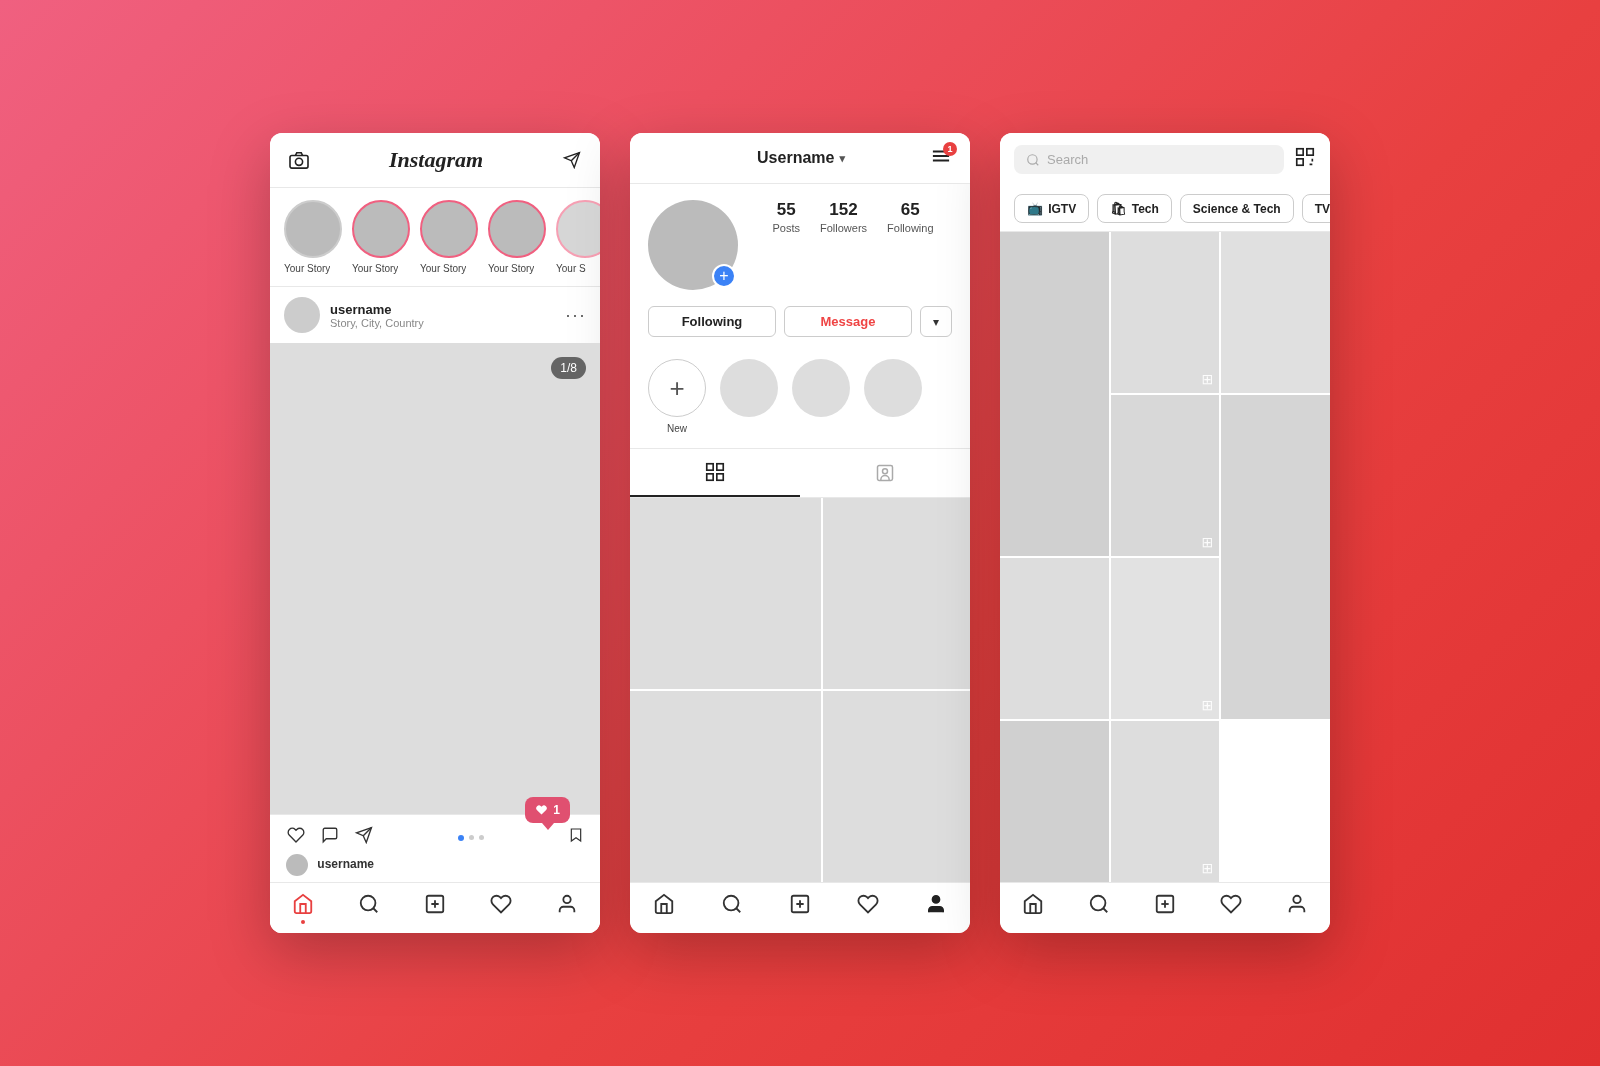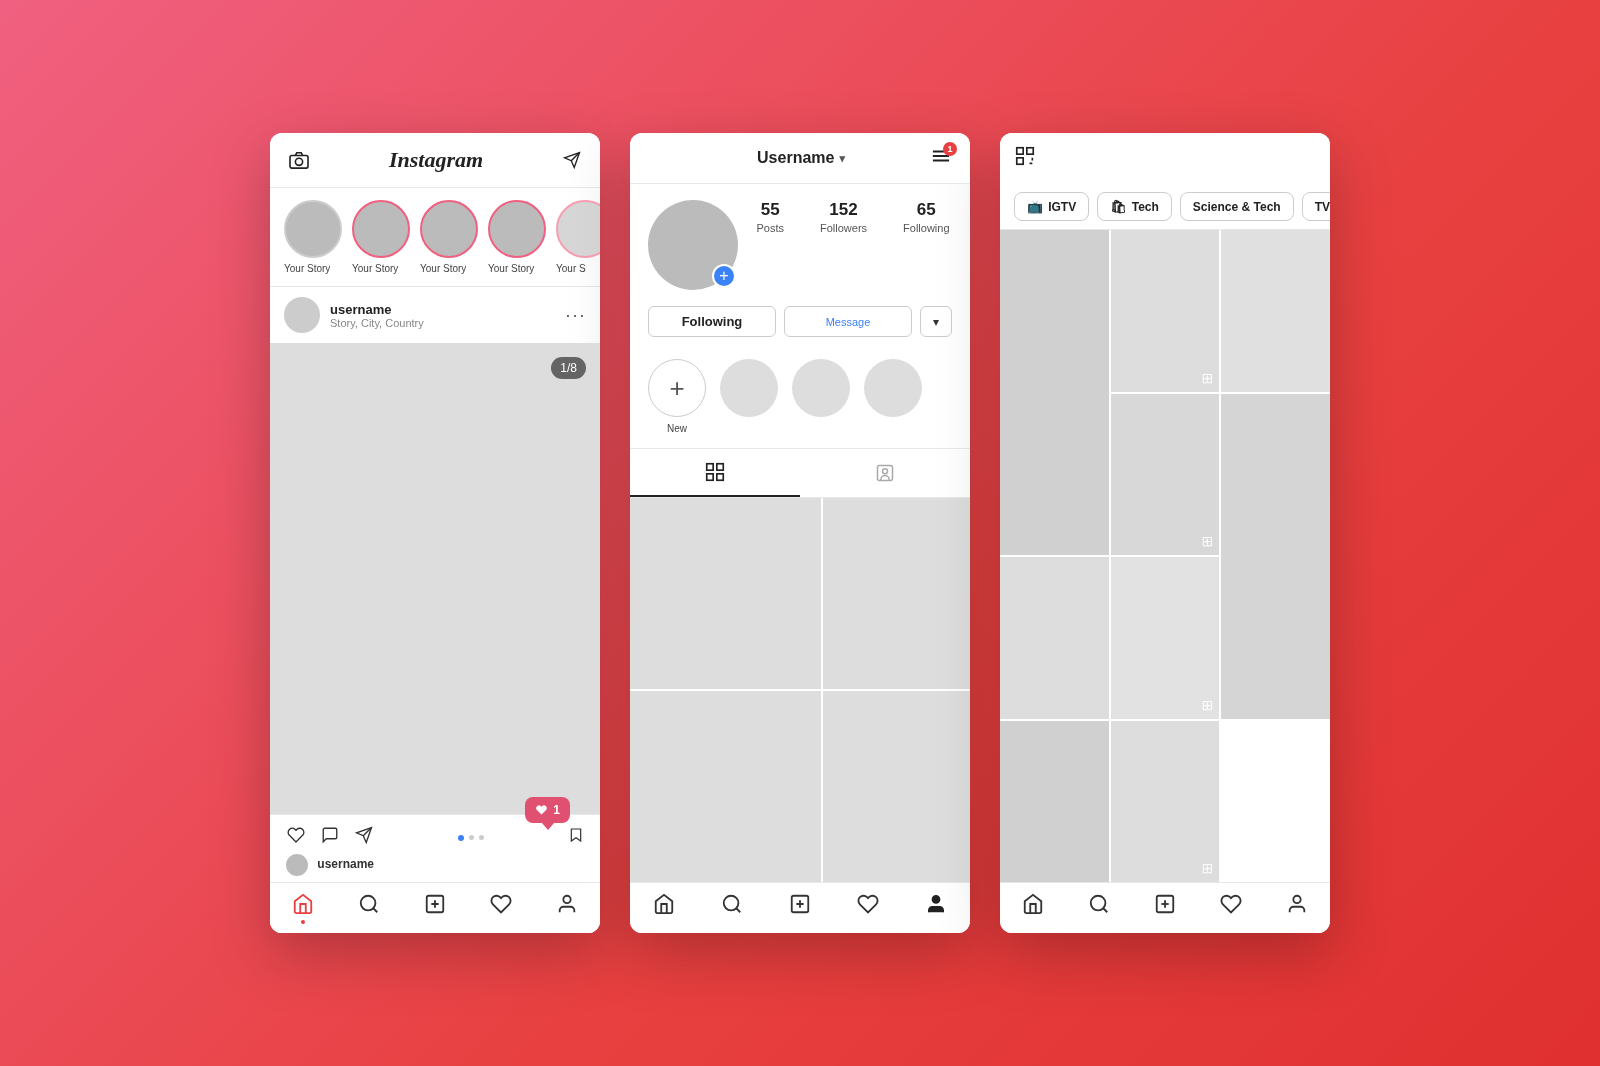--- a/index.html
+++ b/index.html
@@ -358,21 +358,21 @@
       display: flex;
       align-items: center;
       justify-content: center;
       font-weight: 300;
       border: 2px solid #fff;
       cursor: pointer;
     }
 
     .p2-stats {
       display: flex;
-      gap: 36px;
+      gap: 20px;
       align-items: flex-start;
       flex: 1;
       justify-content: center;
     }
 
     .stat-item {
       display: flex;
       flex-direction: column;
       align-items: center;
       gap: 2px;
@@ -436,23 +436,23 @@
       cursor: pointer;
       text-align: center;
     }
 
     .btn-message {
       flex: 1;
       padding: 7px 0;
       border: 1px solid #ccc;
       background: #fff;
       border-radius: 6px;
-      font-size: 11px;
-      font-weight: 400;
-      color: #3b82f6;
+      font-size: 13px;
+      font-weight: 700;
+      color: #ef4444;
       cursor: pointer;
       text-align: center;
     }
 
     .btn-chevron {
       padding: 7px 12px;
       border: 1px solid #ccc;
       background: #fff;
       border-radius: 6px;
       font-size: 12px;
@@ -906,20 +906,27 @@
         <svg width="22" height="22" viewBox="0 0 24 24" fill="#222" stroke="#222" stroke-width="1.5">
           <path d="M20 21v-2a4 4 0 0 0-4-4H8a4 4 0 0 0-4 4v2"></path>
             <circle cx="12" cy="7" r="4"></circle>
         </svg>
       </span>
     </div>
   </div>
 
   <div class="phone phone-3">
     <div class="p3-search-bar">
+      <div class="search-input-wrap">
+        <svg width="14" height="14" viewBox="0 0 24 24" fill="none" stroke="#aaa" stroke-width="2">
+          <circle cx="11" cy="11" r="8"></circle>
+            <line x1="21" y1="21" x2="16.65" y2="16.65"></line>
+        </svg>
+        <span class="search-placeholder">Search</span>
+      </div>
       <span class="qr-icon">
         <svg width="22" height="22" viewBox="0 0 24 24" fill="none" stroke="#222" stroke-width="1.8">
           <rect x="3" y="3" width="7" height="7"></rect>
             <rect x="14" y="3" width="7" height="7"></rect>
           <rect x="3" y="14" width="7" height="7"></rect>
           <line x1="14" y1="14" x2="14" y2="14"></line>
             <line x1="17" y1="14" x2="17" y2="14"></line>
           <line x1="14" y1="17" x2="14" y2="17"></line>
             <line x1="17" y1="17" x2="17" y2="17"></line>
           <line x1="20" y1="14" x2="20" y2="17"></line>

